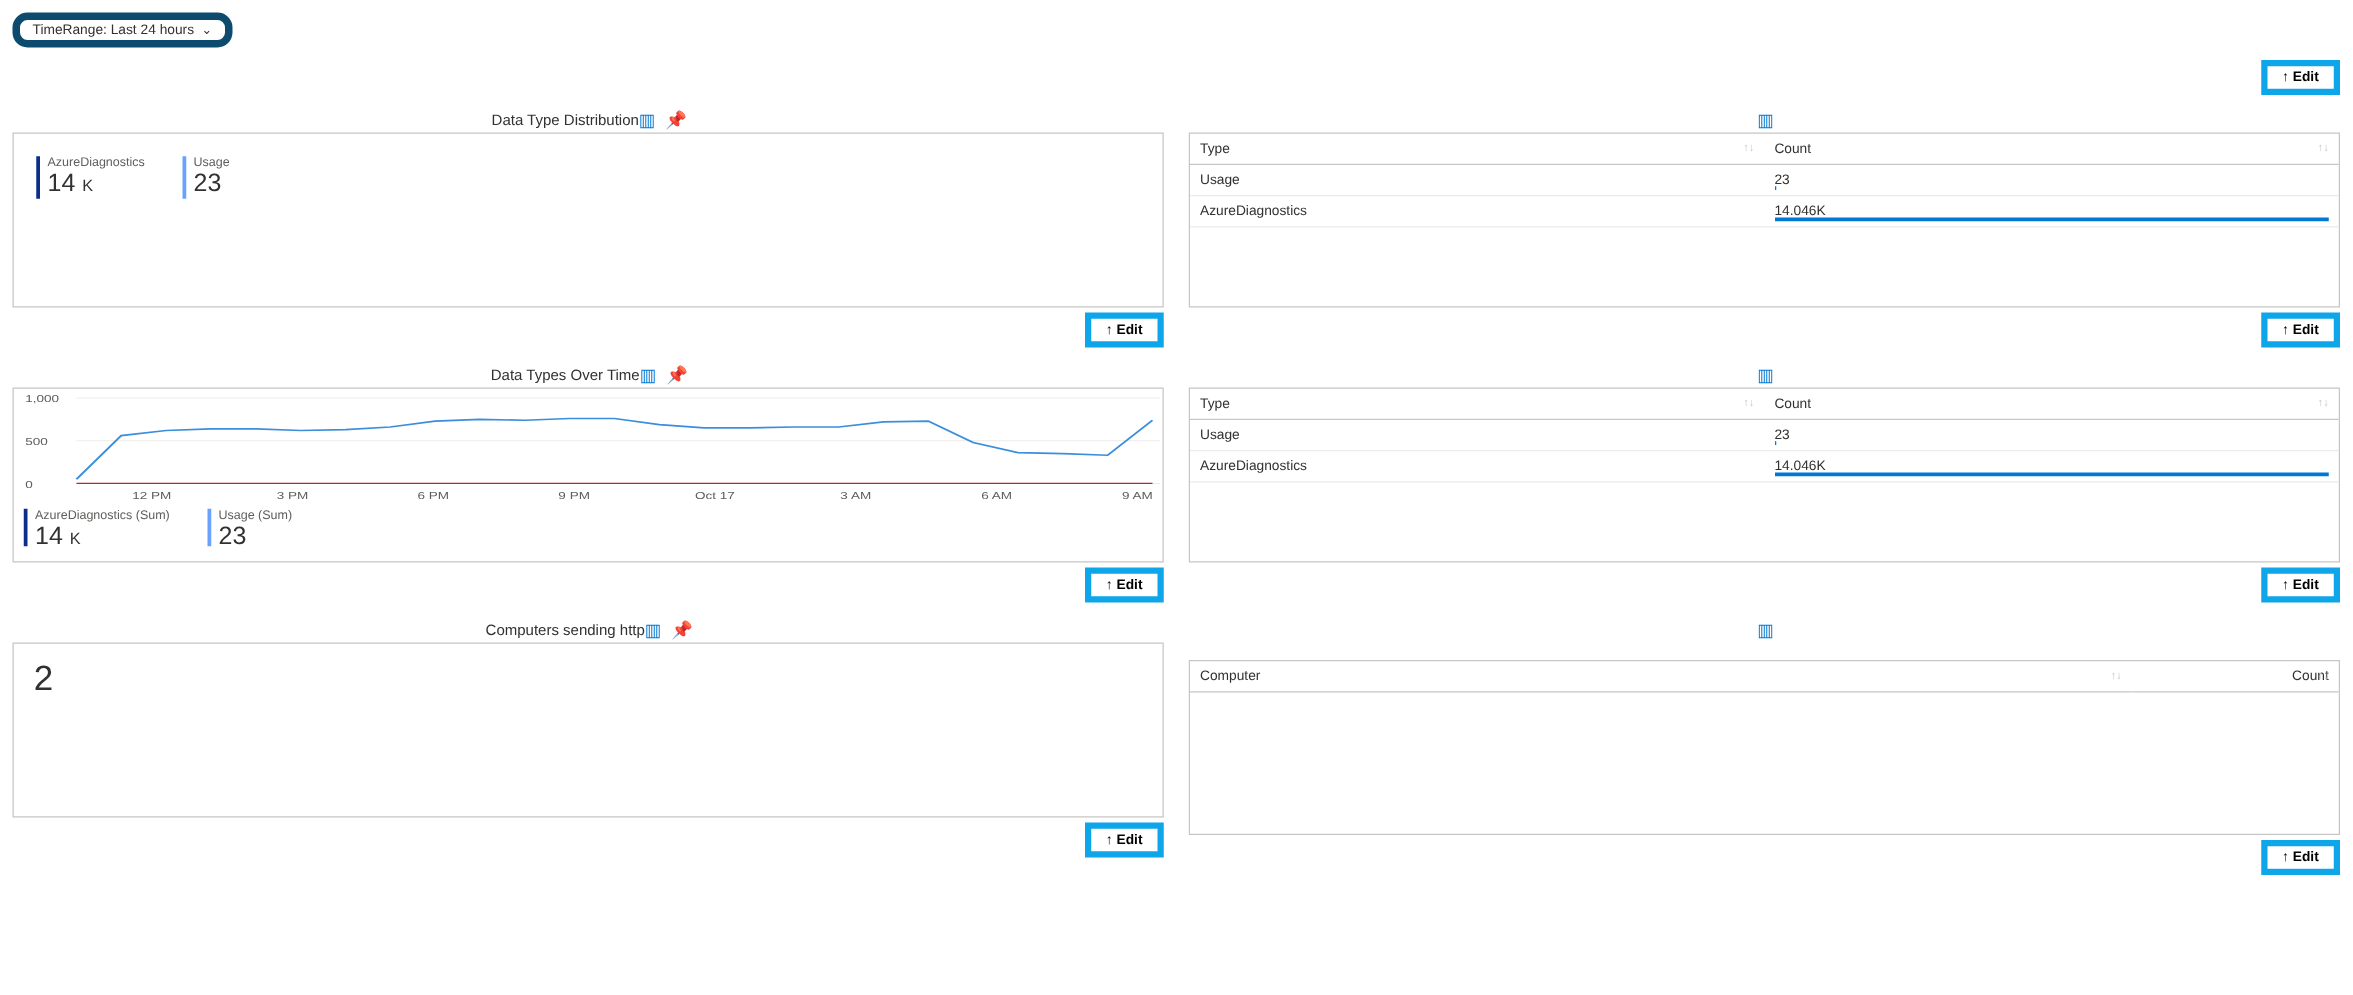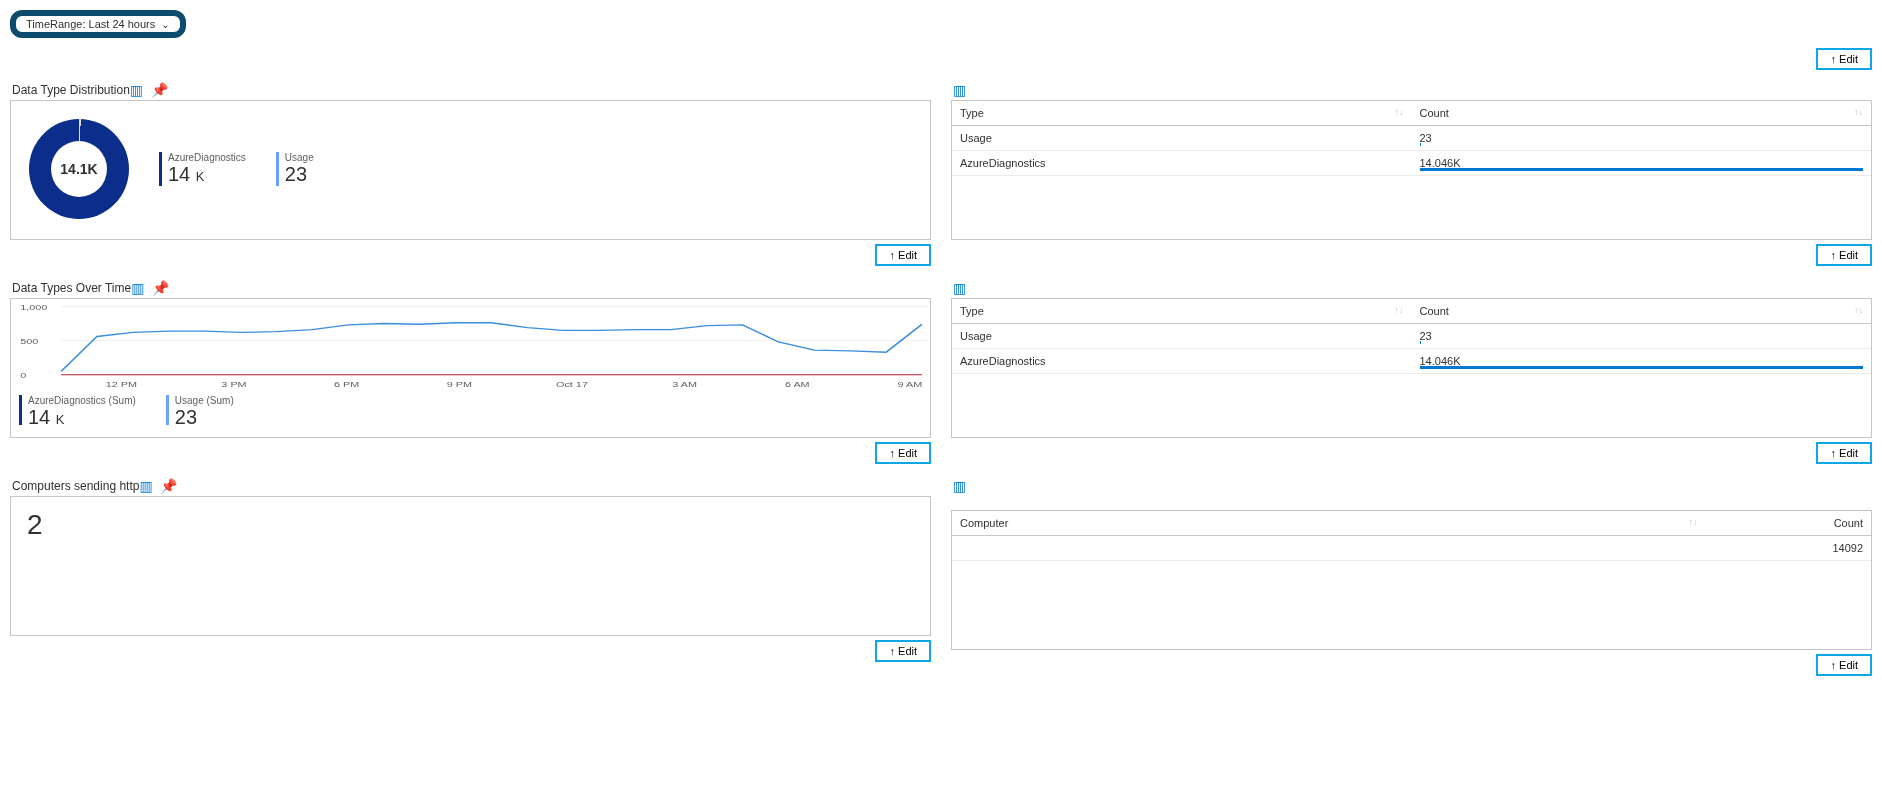--- a/index.html
+++ b/index.html
@@ -17,36 +17,36 @@
     border: 6px solid #0c4a6e;
     border-radius: 12px;
     padding: 2px 10px;
     font-size: 11px;
     cursor: pointer;
     margin-bottom: 10px;
   }
   .pill .chev { margin-left: 6px; font-size: 10px; }
   .top-edit-row { display:flex; justify-content:flex-end; margin-bottom: 8px; }
   .btn {
-    border: 2px solid #0ea5e9;
+    border: 5px solid #0ea5e9;
     background: #fff;
     padding: 3px 12px;
     font-size: 11px;
     cursor: pointer;
-    display:inline-flex; align-items:center; gap:4px;
+    display:inline-flex; align-items:center; gap:4px;font-weight:bold;
   }
   .grid {
     display: grid;
     grid-template-columns: 1fr 1fr;
     column-gap: 20px;
     row-gap: 10px;
   }
   .panel {}
   .panel-header {
-    display:flex; align-items:center; justify-content:flex-start;
+    display:flex; align-items:center; justify-content:center;
     margin: 4px 0 2px 2px;
   }
   .panel-title { font-size: 12px; font-weight: 400; }
   .panel-actions { display:flex; gap:8px; align-items:center; }
   .panel-actions span { color:#0078d4; cursor:pointer; position:relative; }
   .icon-la { font-size:14px; }
   .dot {
     position:absolute; top:-2px; right:-4px;
     width:6px; height:6px; border-radius:50%; background:#d13438;
   }
@@ -119,23 +119,20 @@
   <div class="panel">
     <div class="panel-header">
       <div class="panel-title">Data Type Distribution</div>
       <div class="panel-actions">
         <span class="icon-la">▥<span class="dot"></span></span>
         <span class="icon-la">📌</span>
       </div>
     </div>
     <div class="card">
       <div class="donut-row">
-        <div class="donut">
-          <div class="donut-center">14.1K</div>
-        </div>
         <div class="stat">
           <div class="stat-bar"></div>
           <div>
             <div class="stat-label">AzureDiagnostics</div>
             <div class="stat-value"><span>14</span> <span class="suffix">K</span></div>
           </div>
         </div>
         <div class="stat">
           <div class="stat-bar light"></div>
           <div>
@@ -308,24 +305,20 @@
     </div>
     <div class="card" style="padding:0;margin-top:16px;">
       <table>
         <thead>
             <tr>
           <th style="width:82%"><span>Computer</span><span class="sort-icon">↑↓</span></th>
           <th class="rt"><span>Count</span><span class="sort-icon">↑↓</span></th>
         </tr>
           </thead>
         <tbody id="computers-table-body">
-            <tr>
-              <td></td>
-              <td class="rt">14092</td>
-            </tr>
           </tbody>
       </table>
     </div>
     <div class="panel-footer">
         <button class="btn">
           <span>↑ Edit</span>
         </button>
       </div>
   </div>
 

